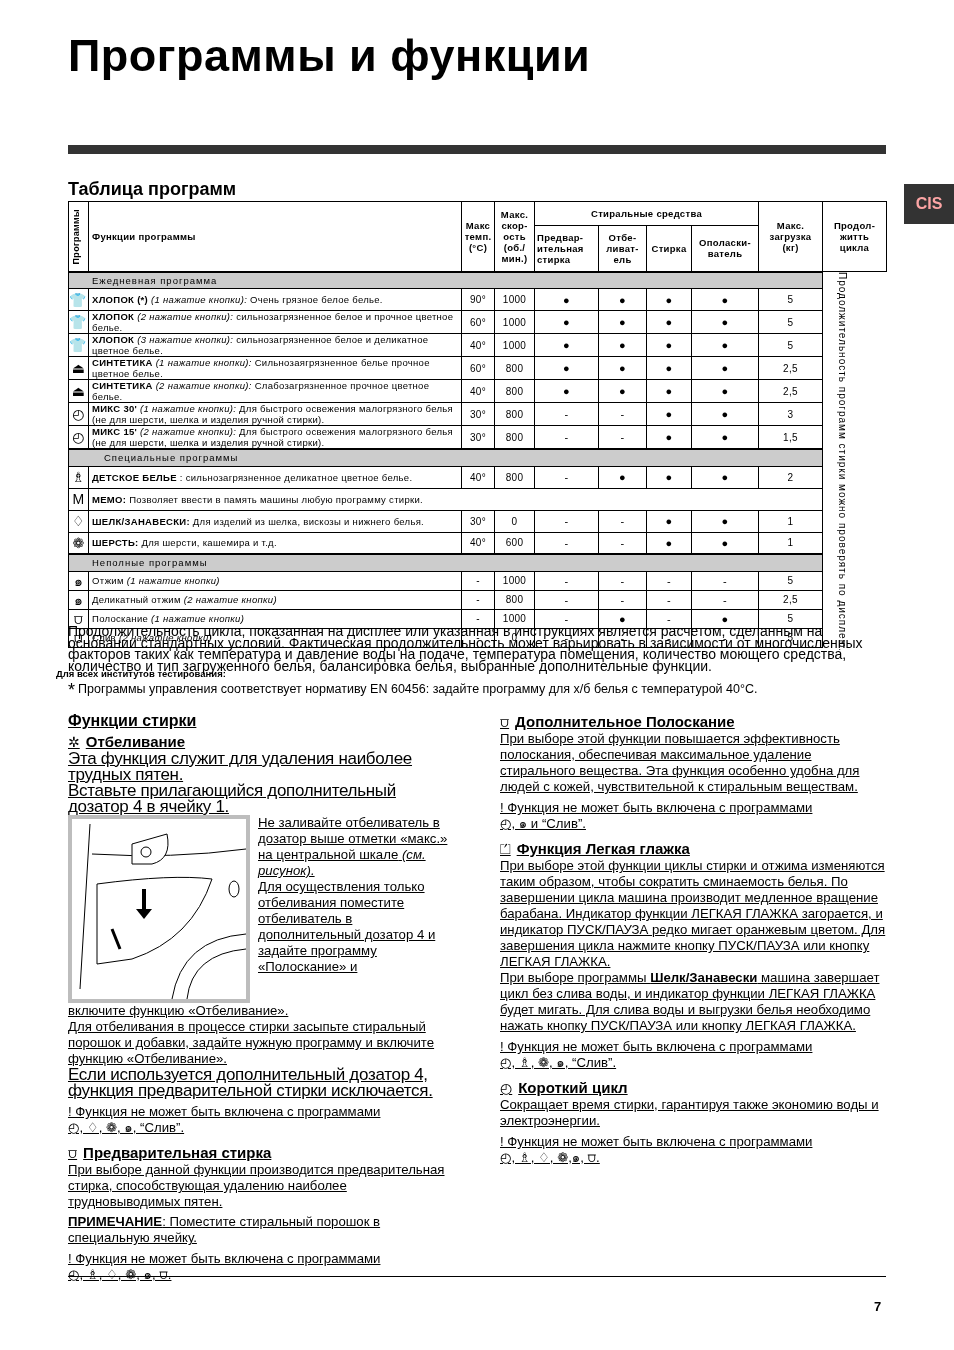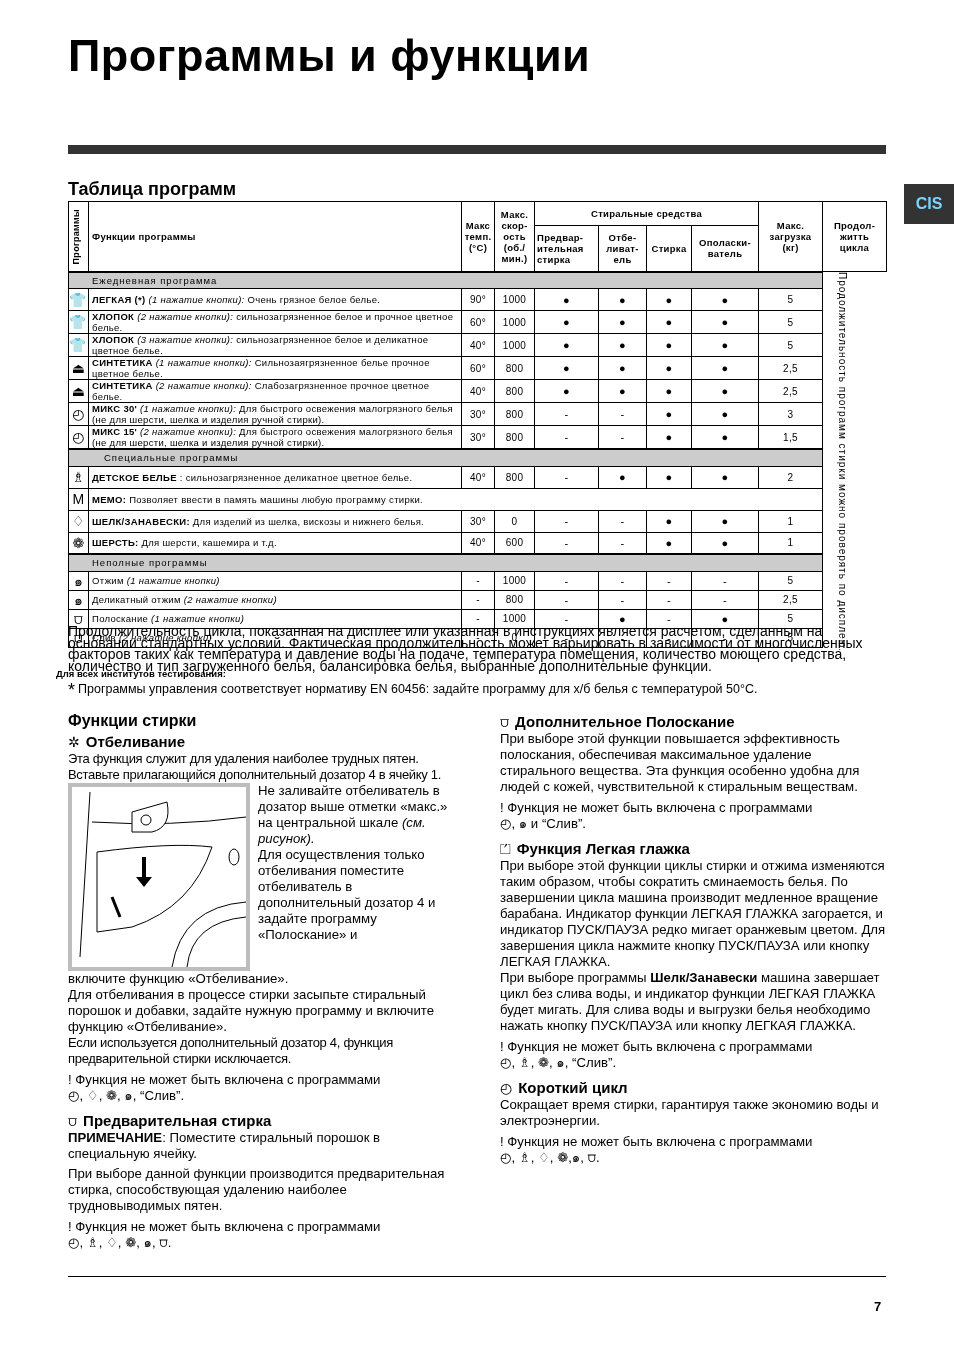--- a/index.html
+++ b/index.html
@@ -1,21 +1,21 @@
 <!DOCTYPE html>
 <html><head>
 <meta charset="utf-8">
 <style>
   * { box-sizing: border-box; margin: 0; padding: 0; }
   html, body { width: 954px; height: 1350px; background: #ffffff; overflow: hidden; }
   body { position: relative; font-family: "Liberation Sans", sans-serif; color: #000; }
 
   .page-title { position: absolute; left: 68px; top: 30px; font-size: 45px; font-weight: bold; letter-spacing: 0.5px; }
   .title-rule { position: absolute; left: 68px; top: 145px; width: 818px; height: 9px; background: #333333; }
-  .cis-tab { position: absolute; left: 904px; top: 184px; width: 50px; height: 40px; background: #333333; color: #7dd3fc; font-weight: bold; font-size: 16px; display: flex; align-items: center; justify-content: center; }
+  .cis-tab { position: absolute; left: 904px; top: 184px; width: 50px; height: 40px; background: #333333; color: #fca5a5; font-weight: bold; font-size: 16px; display: flex; align-items: center; justify-content: center; }
   .section-heading { position: absolute; left: 68px; top: 179px; font-size: 18px; font-weight: bold; }
 
   
   .prog-table { position: absolute; left: 68px; top: 201px; width: 818px; border-collapse: collapse; table-layout: fixed; font-size: 9.5px; letter-spacing: 0.3px; }
   .prog-table td, .prog-table th { border: 1px solid #000; padding: 0 2px; vertical-align: middle; }
   .prog-table th { font-weight: bold; text-align: center; font-size: 9.5px; line-height: 11px; }
   .prog-table th.desc-head { text-align: left; padding-left: 3px; }
   .vert-text { writing-mode: vertical-rl; transform: rotate(180deg); font-weight: bold; font-size: 9px; white-space: nowrap; }
   .group-row td { background: #cccccc; font-weight: normal; font-size: 9.5px; height: 17px; letter-spacing: 1px; border-top: 2px solid #000; }
   .group-row td.gap { background: #fff; border-top: none; border-bottom: none; }
@@ -29,28 +29,28 @@
   .duration-text { position: absolute; left: 14px; top: 0; writing-mode: vertical-rl; font-size: 10px; white-space: nowrap; }
   .b { font-weight: bold; }
   .i { font-style: italic; }
 
   .footnote-small { position: absolute; left: 68px; top: 626px; width: 818px; font-size: 14px; line-height: 11.5px; }
   .test-heading { position: absolute; left: 56px; top: 668px; font-size: 9.5px; font-weight: bold; }
   .test-note { position: absolute; left: 68px; top: 680px; font-size: 12.5px; }
   .test-note .star { font-size: 18px; vertical-align: -3px; margin-right: 3px; }
 
   
-  .col { position: absolute; font-size: 13.2px; line-height: 16px; }
+  .col { position: absolute; font-size: 13.2px; line-height: 16px; text-decoration: underline; }
   .col-left { left: 68px; top: 713px; width: 390px; }
   .col-right { left: 500px; top: 713px; width: 386px; }
   .fn-title { font-size: 16px; font-weight: bold; margin-bottom: 4px; }
   .fn-heading { font-size: 15px; font-weight: bold; display: flex; align-items: center; gap: 6px; line-height: 18px; }
   .fn-heading .ico { font-size: 14px; font-weight: normal; }
   .para { margin-bottom: 4px; }
-  .narrow { font-size: 13px; letter-spacing: -0.3px; }
+  .narrow { font-size: 17px; letter-spacing: -0.3px; }
   .warn { margin-top: 5px; }
   .bleach-block { display: flex; gap: 8px; margin-top: 0; }
   .bleach-img { width: 182px; height: 188px; background: #bdbdbd; padding: 4px; flex-shrink: 0; }
   .bleach-img svg { width: 100%; height: 100%; background: #fff; }
   .bleach-side { width: 190px; }
   .fn-block { margin-bottom: 8px; }
 
   .bottom-rule { position: absolute; left: 68px; top: 1276px; width: 818px; height: 1px; background: #000; }
   .page-number { position: absolute; left: 874px; top: 1299px; font-size: 13px; font-weight: bold; }
 </style>
@@ -98,21 +98,21 @@
   </thead>
   <tbody id="tbody">
       <tr class="group-row">
         <td colspan="9" style="padding-left: 23px;">Ежедневная программа</td>
         <td colspan="2" rowspan="18" class="duration-cell gap" style="border-left: 1px solid rgb(0, 0, 0); border-right: none;">
           <div class="duration-text">Продолжительность программ стирки можно проверять по дисплею.</div>
         </td>
       </tr>
       <tr class="prog-row">
         <td class="icon-cell">👕</td>
-        <td class="desc"><span class="b">ЛЕГКАЯ (*)</span> <span class="i">(1 нажатие кнопки):</span> <span>Очень грязное белое белье.</span></td>
+        <td class="desc"><span class="b">ХЛОПОК (*)</span> <span class="i">(1 нажатие кнопки):</span> <span>Очень грязное белое белье.</span></td>
         <td class="val">90°</td>
         <td class="val">1000</td>
         <td class="dot">●</td>
         <td class="dot">●</td>
         <td class="dot">●</td>
         <td class="dot">●</td>
         <td class="val">5</td>
       </tr>
       <tr class="prog-row">
         <td class="icon-cell">👕</td>
@@ -266,21 +266,21 @@
         <td class="dot">-</td>
         <td class="dot">-</td>
         <td class="val">5</td>
       </tr>
     </tbody>
 </table>
 
 <div class="footnote-small">Продолжительность цикла, показанная на дисплее или указанная в инструкциях является расчетом, сделанным на основании стандартных условий. Фактическая продолжительность может варьировать в зависимости от многочисленных факторов таких как температура и давление воды на подаче, температура помещения, количество моющего средства, количество и тип загруженного белья, балансировка белья, выбранные дополнительные функции.</div>
 <div class="test-heading">Для всех институтов тестирования:</div>
 <div class="test-note">
-  <span class="star">*</span><span>Программы управления соответствует нормативу EN 60456: задайте программу для х/б белья с температурой 50°C.</span>
+  <span class="star">*</span><span>Программы управления соответствует нормативу EN 60456: задайте программу для х/б белья с температурой 40°C.</span>
 </div>
 
 <div class="col col-left">
   <div class="fn-title">Функции стирки</div>
 
   <div class="fn-block">
     <div class="fn-heading">
       <span class="ico">✲</span>
       <span>Отбеливание</span>
     </div>
@@ -315,24 +315,24 @@
       <div>! Функция не может быть включена с программами</div>
       <div>◴, ♢, ❁, ๑, “Слив”.</div>
     </div>
   </div>
 
   <div class="fn-block">
     <div class="fn-heading">
       <span class="ico">⩌</span>
       <span>Предварительная стирка</span>
     </div>
+    <div class="para">При выборе данной функции производится предварительная стирка, способствующая удалению наиболее трудновыводимых пятен.</div>
     <div class="para">
       <span class="b">ПРИМЕЧАНИЕ</span><span>: Поместите стиральный порошок в специальную ячейку.</span>
     </div>
-    <div class="para">При выборе данной функции производится предварительная стирка, способствующая удалению наиболее трудновыводимых пятен.</div>
     <div class="warn">
       <div>! Функция не может быть включена с программами</div>
       <div>◴, ♗, ♢, ❁, ๑, ⩌.</div>
     </div>
   </div>
 </div>
 
 <div class="col col-right">
   <div class="fn-block">
     <div class="fn-heading">

